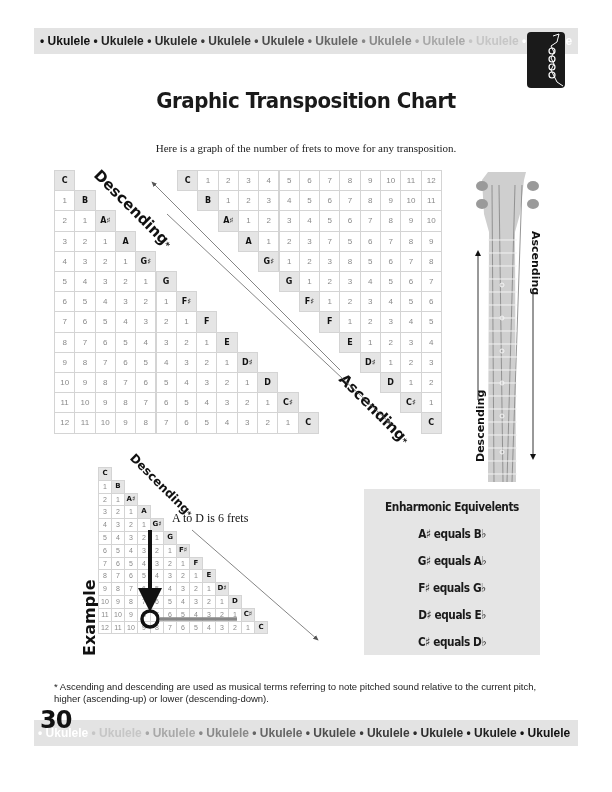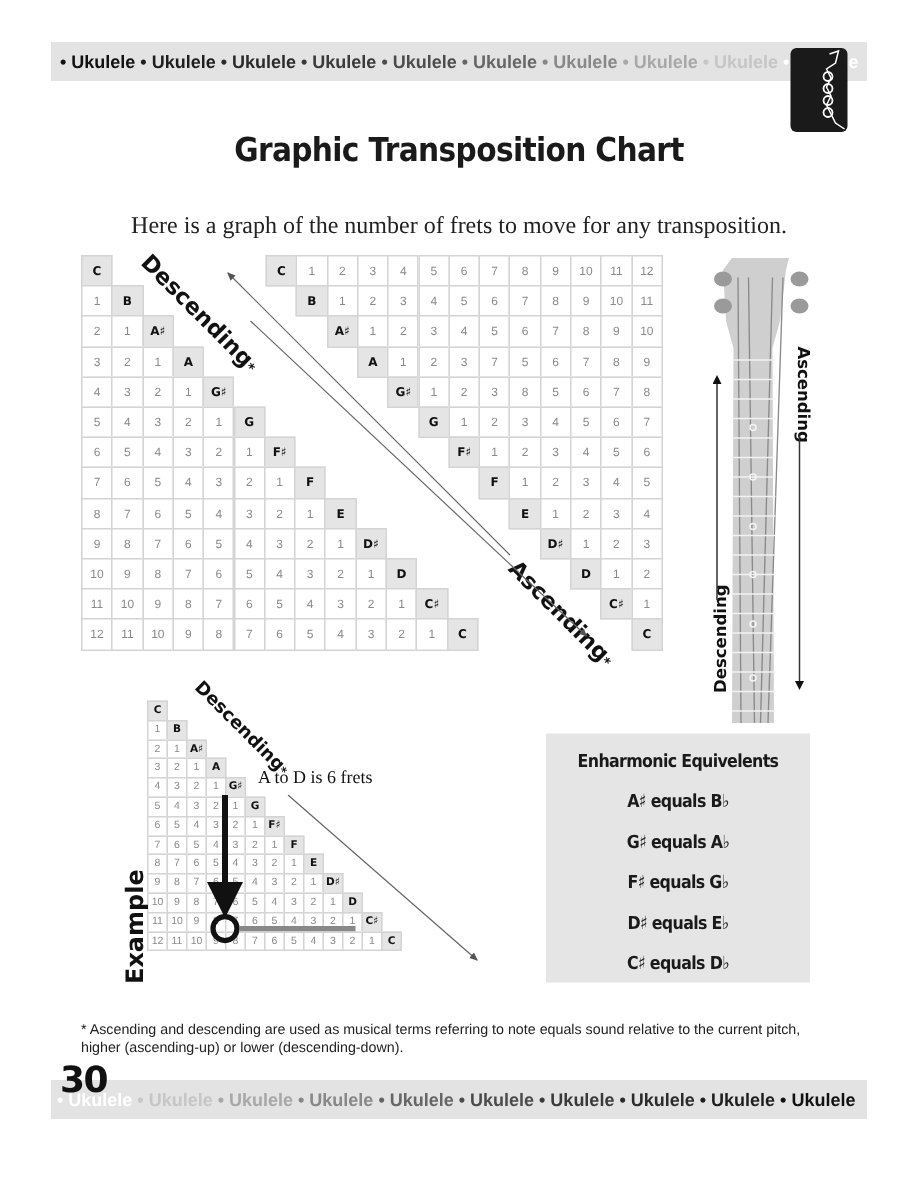--- a/index.html
+++ b/index.html
@@ -4,21 +4,21 @@
 <style>
   html,body{margin:0;padding:0;background:#fff;}
   body{width:612px;height:792px;position:relative;overflow:hidden;font-family:"Liberation Sans",sans-serif;}
   .band{position:absolute;left:34px;width:544px;height:26px;background:#e3e3e3;font-weight:bold;font-size:12px;line-height:26px;white-space:nowrap;overflow:hidden;}
   .band span{display:inline;}
   #band-top{top:28px;padding-left:6px;box-sizing:border-box;}
   #band-bottom{top:720px;padding-left:4px;box-sizing:border-box;}
   .tab{position:absolute;left:527px;top:32px;width:38px;height:56px;background:#1a1a1a;border-radius:4px;}
   .tab svg{position:absolute;left:0;top:0;}
   .title{position:absolute;top:88px;left:0;width:612px;text-align:center;font-family:"DejaVu Sans",sans-serif;font-weight:bold;font-size:22px;letter-spacing:-0.5px;color:#1a1a1a;transform:scaleX(0.9);}
-  .intro{position:absolute;top:142px;left:0;width:612px;text-align:center;font-family:"Liberation Serif",serif;font-size:16px;color:#222;}
+  .intro{position:absolute;top:142px;left:0;width:612px;text-align:center;font-family:"Liberation Serif",serif;font-size:11px;color:#222;}
   .grid{position:absolute;}
   .cell{position:absolute;box-sizing:border-box;border:1px solid #d4d4d4;background:#fff;color:#8a8a8a;text-align:center;font-size:8px;}
   .cell.note{background:#e5e5e5;color:#111;font-weight:bold;font-family:"DejaVu Sans",sans-serif;}
   .rot{position:absolute;font-family:"DejaVu Sans",sans-serif;font-weight:bold;color:#111;white-space:nowrap;transform-origin:0 0;}
   .footnote{position:absolute;left:54px;top:681px;width:500px;font-size:9.5px;color:#222;line-height:12px;}
   .pagenum{position:absolute;left:40px;top:706px;font-family:"DejaVu Sans",sans-serif;font-weight:bold;font-size:24px;color:#111;letter-spacing:-1px;}
   .enh{position:absolute;left:364px;top:489px;width:176px;height:166px;background:#e5e5e5;text-align:center;font-family:"DejaVu Sans",sans-serif;font-weight:bold;color:#1a1a1a;}
   .enh .h{font-size:12px;margin-top:11px;letter-spacing:-0.5px;transform:scaleX(0.88);}
   .enh .r{font-size:12px;margin-top:13px;letter-spacing:-0.5px;transform:scaleX(0.88);}
   .example-text{position:absolute;left:172px;top:511px;font-family:"Liberation Serif",serif;font-size:12px;color:#111;}
@@ -397,15 +397,15 @@
 
 <div class="enh">
   <div class="h">Enharmonic Equivelents</div>
   <div class="r">A♯ equals B♭</div>
   <div class="r">G♯ equals A♭</div>
   <div class="r">F♯ equals G♭</div>
   <div class="r">D♯ equals E♭</div>
   <div class="r">C♯ equals D♭</div>
 </div>
 
-<div class="footnote">* Ascending and descending are used as musical terms referring to note equals sound relative to the current pitch, higher (ascending-up) or lower (descending-down).</div>
+<div class="footnote">* Ascending and descending are used as musical terms referring to note pitched sound relative to the current pitch, higher (ascending-up) or lower (descending-down).</div>
 <div class="band" id="band-bottom"><span style="color: rgb(255, 255, 255);">• Ukulele </span><span style="color: rgb(198, 198, 198);">• Ukulele </span><span style="color: rgb(168, 168, 168);">• Ukulele </span><span style="color: rgb(136, 136, 136);">• Ukulele </span><span style="color: rgb(102, 102, 102);">• Ukulele </span><span style="color: rgb(76, 76, 76);">• Ukulele </span><span style="color: rgb(58, 58, 58);">• Ukulele </span><span style="color: rgb(43, 43, 43);">• Ukulele </span><span style="color: rgb(30, 30, 30);">• Ukulele </span><span style="color: rgb(17, 17, 17);">• Ukulele </span></div>
 <div class="pagenum">30</div>
 
 </body></html>

